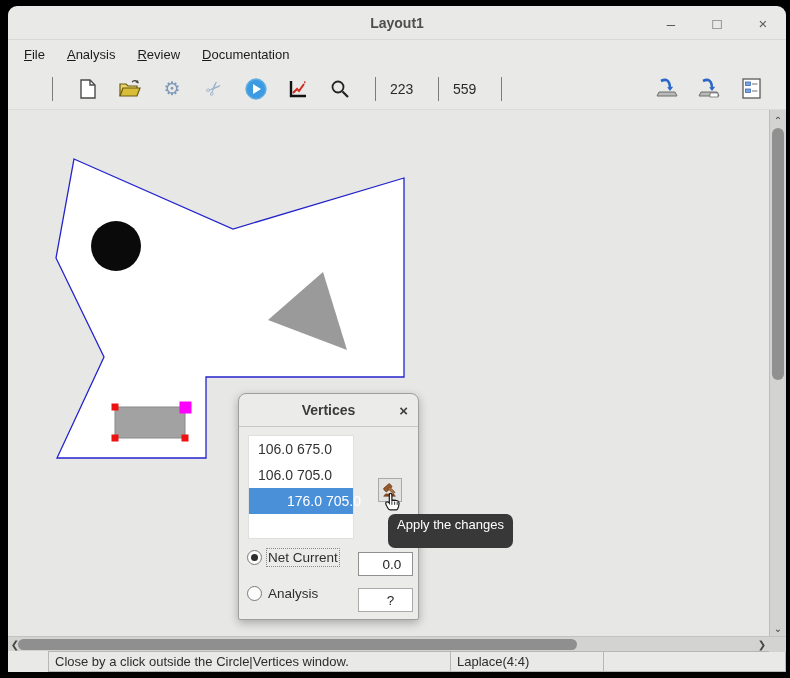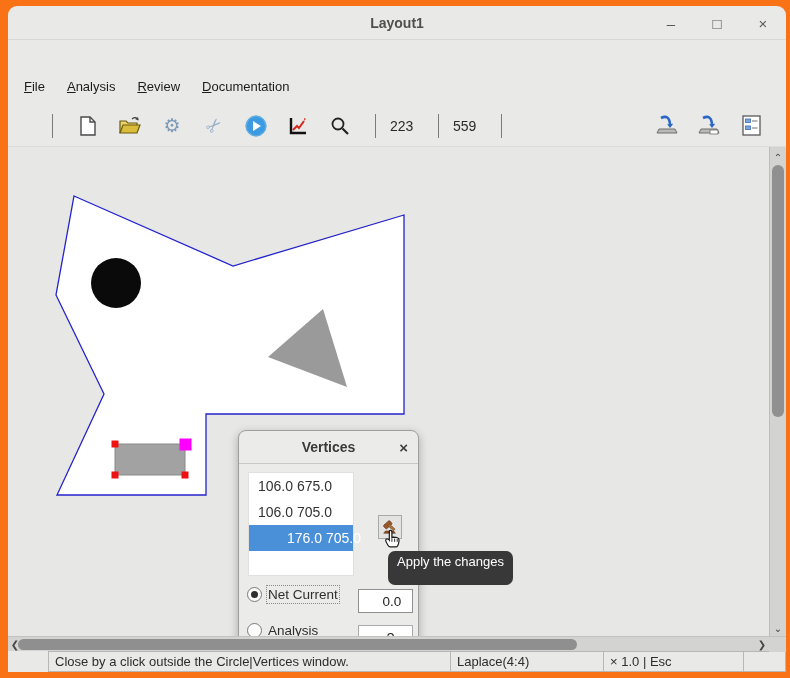--- a/index.html
+++ b/index.html
@@ -1,33 +1,33 @@
 <!DOCTYPE html>
 <html><head>
 <meta charset="utf-8">
 <style>
   * { margin:0; padding:0; box-sizing:border-box; }
   html,body { width:790px; height:678px; }
   body { font-family:"Liberation Sans", sans-serif; background:#1b1b1b; overflow:hidden; }
-  .screen { position:relative; width:790px; height:678px; background:#f97316; }
+  .screen { position:relative; width:790px; height:678px; background:#000000; }
 
   
   .window { position:absolute; left:8px; top:6px; width:778px; height:666px;
             background:#e9e9e7; border-radius:9px 9px 0 0; display:flex; flex-direction:column; }
 
   
   .titlebar { height:34px; position:relative; display:flex; align-items:center; justify-content:center;
               border-bottom:1px solid #d8d8d6; border-radius:9px 9px 0 0; }
   .title { font-size:14px; font-weight:bold; color:#4f4f4f; }
   .win-controls { position:absolute; right:12px; top:0; height:34px; display:flex; align-items:center; gap:24px; }
   .win-btn { width:22px; height:22px; display:flex; align-items:center; justify-content:center;
              color:#5a5a5a; font-size:15px; cursor:default; }
 
   
-  .menubar { height:28px; display:flex; padding-left:14px; gap:18px;margin-top:37px; }
+  .menubar { height:28px; display:flex; align-items:center; padding-left:14px; gap:18px; }
   .menu-item { font-size:13px; color:#1c1c1c; padding:2px 2px; }
   .menu-item::first-letter { text-decoration:underline; }
 
   
   .toolbar { height:42px; display:flex; align-items:center; padding:0 14px 0 30px;
              border-bottom:1px solid #dcdcda; }
   .tsep { width:1px; height:24px; background:#7c7c7c; margin:0 14px; }
   .tbtn { width:26px; height:26px; margin:0 8px; display:flex; align-items:center; justify-content:center; }
   .tbtn svg { display:block; }
   .tcoord { font-size:14px; color:#2a2a2a; min-width:34px; }
@@ -262,18 +262,17 @@
     <div class="hscroll">
       <div class="arrow h-left">❮</div>
       <div class="hthumb"></div>
       <div class="arrow h-right">❯</div>
       <div class="hcorner"></div>
     </div>
 
     <div class="statusbar">
       <div class="status-cell sc1">Close by a click outside the Circle|Vertices window.</div>
       <div class="status-cell sc2">Laplace(4:4)</div>
-      <div class="status-cell sc3">× 1.0 | Esc</div>
       <div class="status-cell sc4"></div>
     </div>
 
   </div>
 </div>
 
 </body></html>

